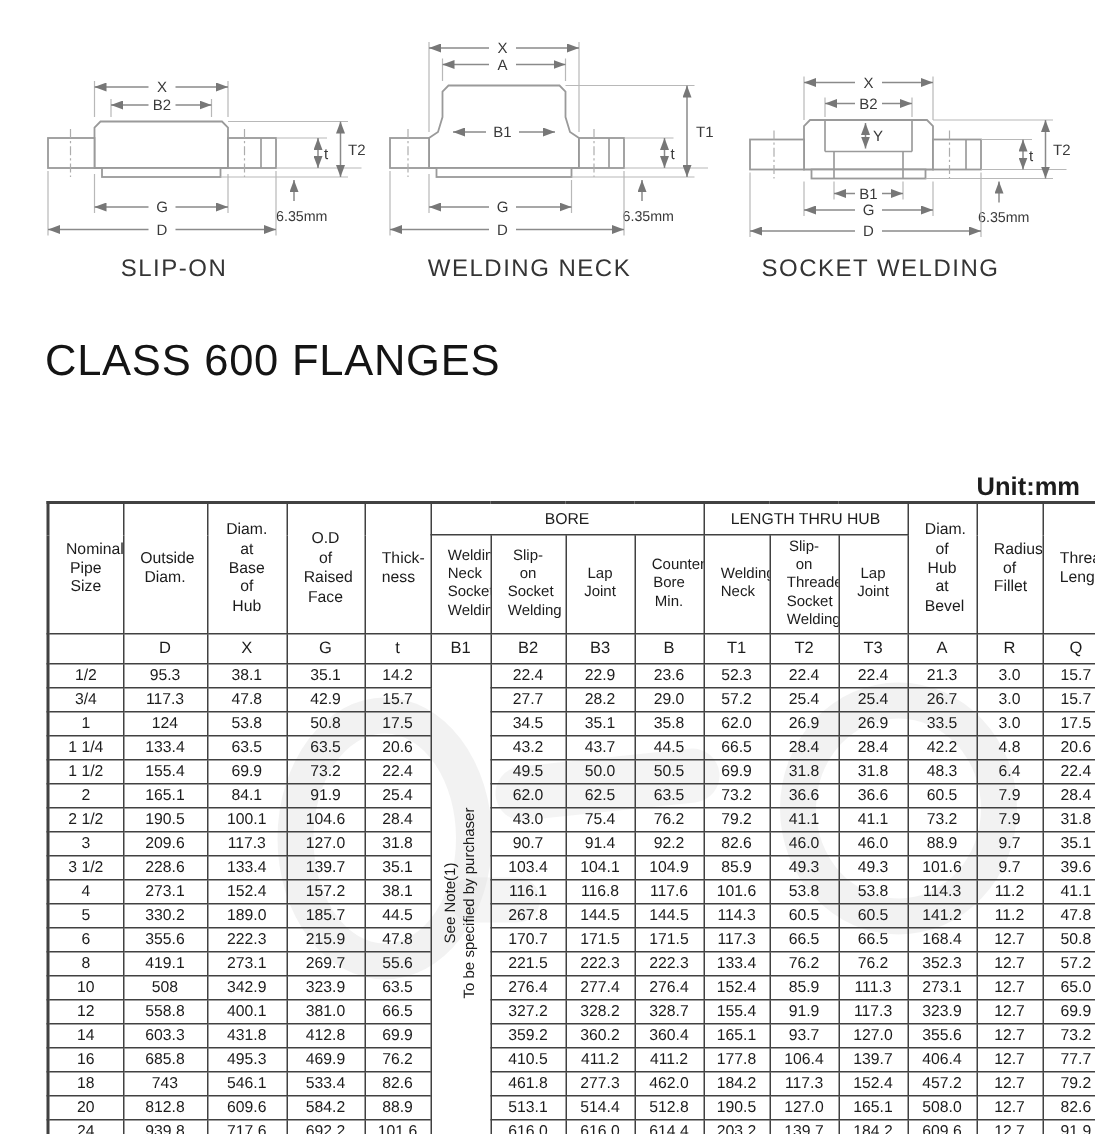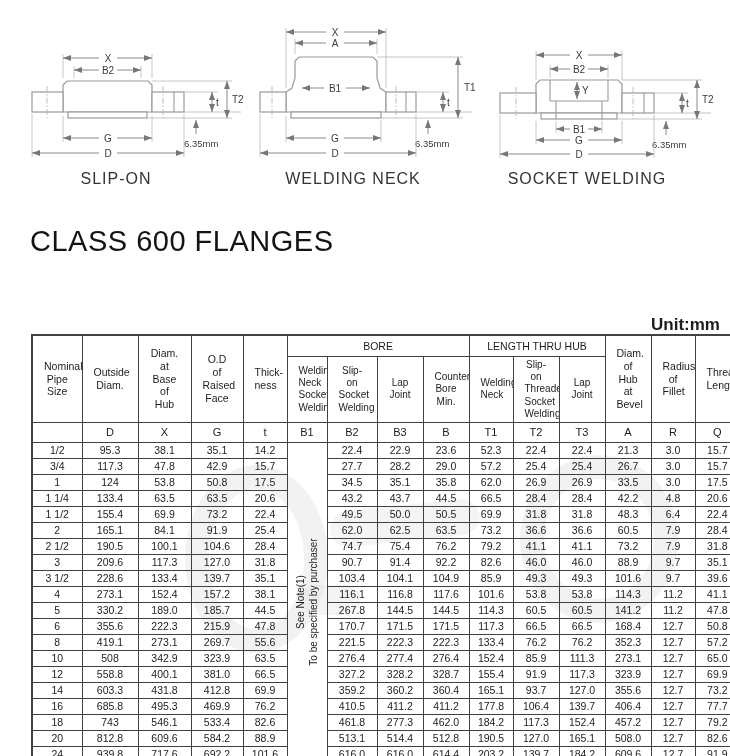--- a/index.html
+++ b/index.html
@@ -411,21 +411,21 @@
             <td>60.5</td>
             <td>7.9</td>
             <td>28.4</td>
           </tr>
           <tr>
             <td>2 1/2</td>
             <td>190.5</td>
             <td>100.1</td>
             <td>104.6</td>
             <td>28.4</td>
-            <td>74.7</td>
+            <td>43.0</td>
             <td>75.4</td>
             <td>76.2</td>
             <td>79.2</td>
             <td>41.1</td>
             <td>41.1</td>
             <td>73.2</td>
             <td>7.9</td>
             <td>31.8</td>
           </tr>
           <tr>

